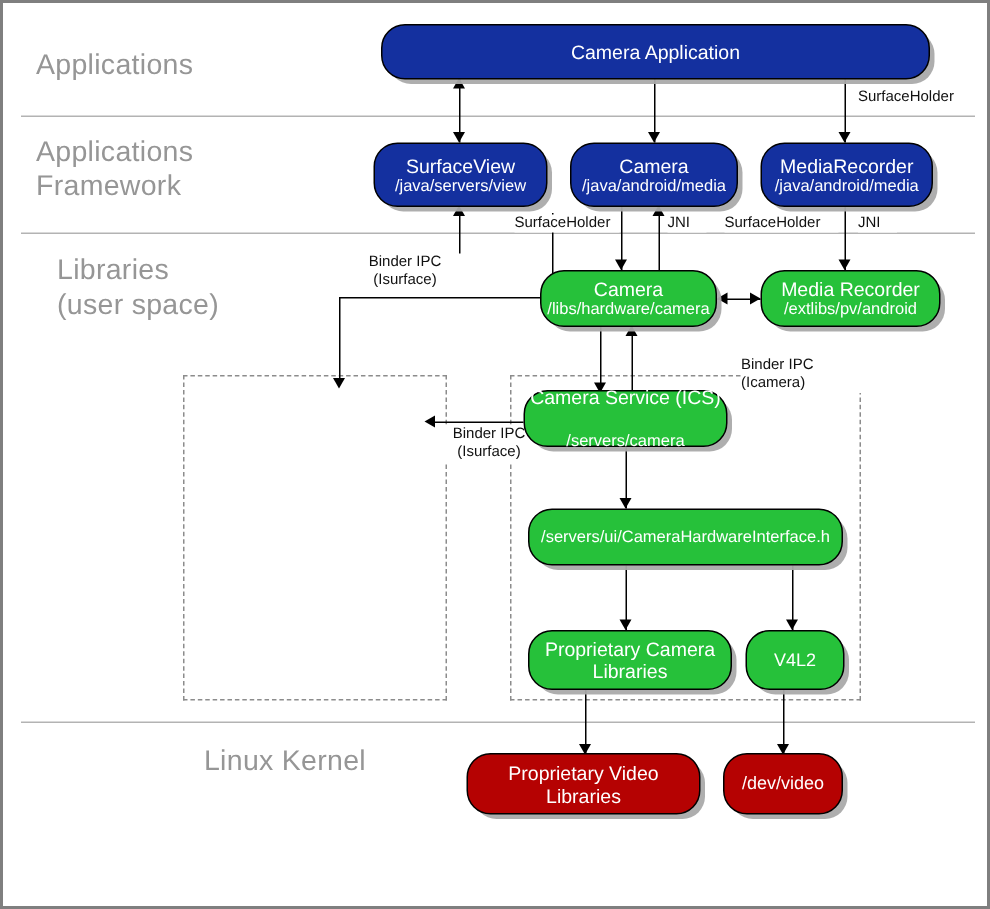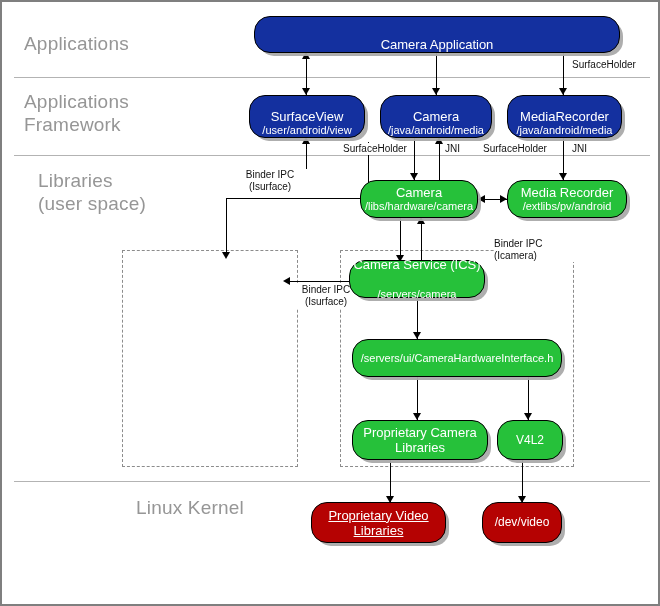--- a/index.html
+++ b/index.html
@@ -71,21 +71,21 @@
     display:flex;
     flex-direction:column;
     align-items:center;
     justify-content:center;
     text-align:center;
     box-shadow:4px 4px 0 -1px rgba(170,170,170,.95);
     z-index:5;
   }
   .node .t1{font-size:13px;line-height:15px;}
   .node .t2{font-size:11px;line-height:13px;}
-  .node.blue{background:#14309f;justify-content:flex-end;}
+  .node.blue{background:#14309f;}
   .node.green{background:#26c13a;}
   .node.red{background:#b50202;}
   .node.sm .t1{font-size:12px;}
 </style>
 </head>
 <body>
 
 <div id="stage">
 
   <div class="sep" style="left:12px;top:75px;width:636px;"></div>
@@ -165,21 +165,21 @@
 
   <div class="ln lnv" style="left:520px;top:457px;height:43px;"></div>
   <div class="arrow down" style="left:516px;top:494px;"></div>
 
   <div class="node blue" style="left:252px;top:14px;width:366px;height:37px;">
     <div class="t1">Camera Application</div>
   </div>
 
   <div class="node blue" style="left:247px;top:93px;width:116px;height:43px;">
     <div class="t1">SurfaceView</div>
-    <div class="t2">/user/android/view</div>
+    <div class="t2">/java/servers/view</div>
   </div>
 
   <div class="node blue" style="left:378px;top:93px;width:112px;height:43px;">
     <div class="t1">Camera</div>
     <div class="t2">/java/android/media</div>
   </div>
 
   <div class="node blue" style="left:505px;top:93px;width:115px;height:43px;">
     <div class="t1">MediaRecorder</div>
     <div class="t2">/java/android/media</div>
@@ -207,21 +207,21 @@
 
   <div class="node green" style="left:350px;top:418px;width:136px;height:40px;">
     <div class="t1" style="white-space:pre-line;">Proprietary Camera
 Libraries</div>
   </div>
 
   <div class="node green sm" style="left:495px;top:418px;width:66px;height:40px;text-align:center;">
     <div class="t1">V4L2</div>
   </div>
 
-  <div class="node red" style="left:309px;top:500px;width:135px;height:41px;text-decoration:underline;">
+  <div class="node red" style="left:309px;top:500px;width:156px;height:41px;">
     <div class="t1" style="white-space:pre-line;">Proprietary Video
 Libraries</div>
   </div>
 
   <div class="node red sm" style="left:480px;top:500px;width:80px;height:41px;">
     <div class="t1">/dev/video</div>
   </div>
 
 
 </div>

